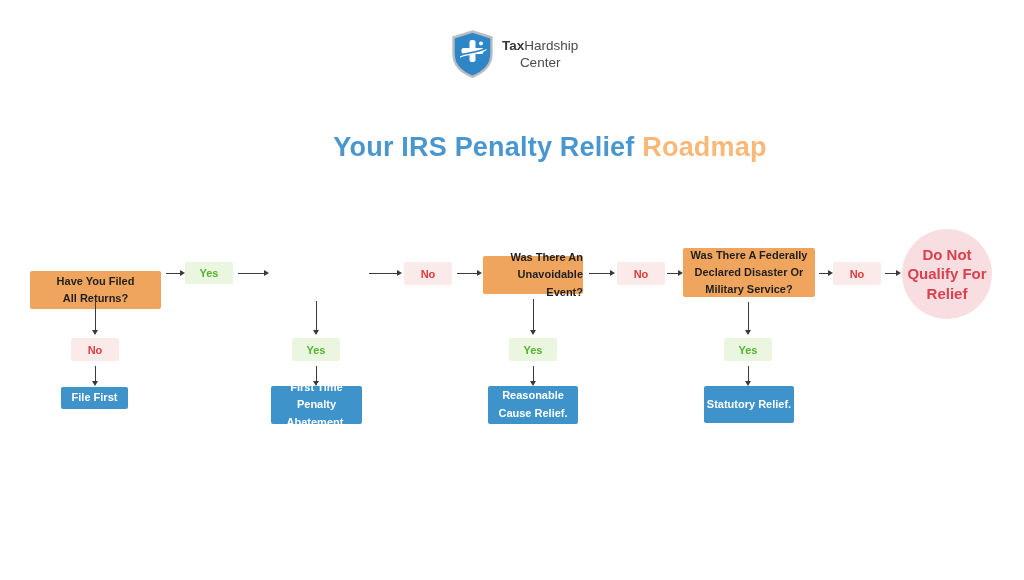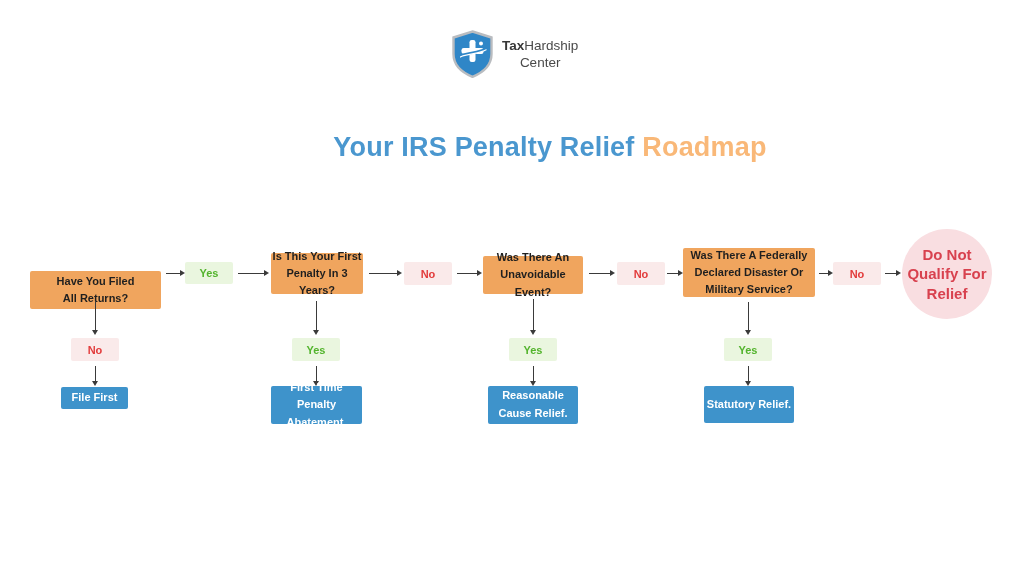--- a/index.html
+++ b/index.html
@@ -102,28 +102,26 @@
     <span class="highlight">Roadmap</span>
   </div>
 
   <div class="node q-node" style="left:30px; top:255px; width:131px; height:38px;margin-top:16px;">Have You Filed
 All Returns?</div>
 
   <div class="arrow-h" style="left:166px; top:273px; width:14px;"></div>
   <div class="node yes-node" style="left:185px; top:262px; width:48px; height:22px;">Yes</div>
   <div class="arrow-h" style="left:238px; top:273px; width:26px;"></div>
 
-  <div class="node q-node" style="left:271px; top:253px; width:92px; height:41px;">Is This Your First
-Penalty In 3 Years?</div>
 
   <div class="arrow-h" style="left:369px; top:273px; width:28px;"></div>
   <div class="node no-node" style="left:404px; top:262px; width:48px; height:23px;">No</div>
   <div class="arrow-h" style="left:457px; top:273px; width:20px;"></div>
 
-  <div class="node q-node" style="left:483px; top:256px; width:100px; height:38px;">Was There An
+  <div class="node q-node" style="left:483px; top:256px; width:100px; height:38px;text-align:right;">Was There An
 Unavoidable Event?</div>
 
   <div class="arrow-h" style="left:589px; top:273px; width:21px;"></div>
   <div class="node no-node" style="left:617px; top:262px; width:48px; height:23px;">No</div>
   <div class="arrow-h" style="left:667px; top:273px; width:11px;"></div>
 
   <div class="node q-node" style="left:683px; top:248px; width:132px; height:49px;">Was There A Federally
 Declared Disaster Or
 Military Service?</div>
 

